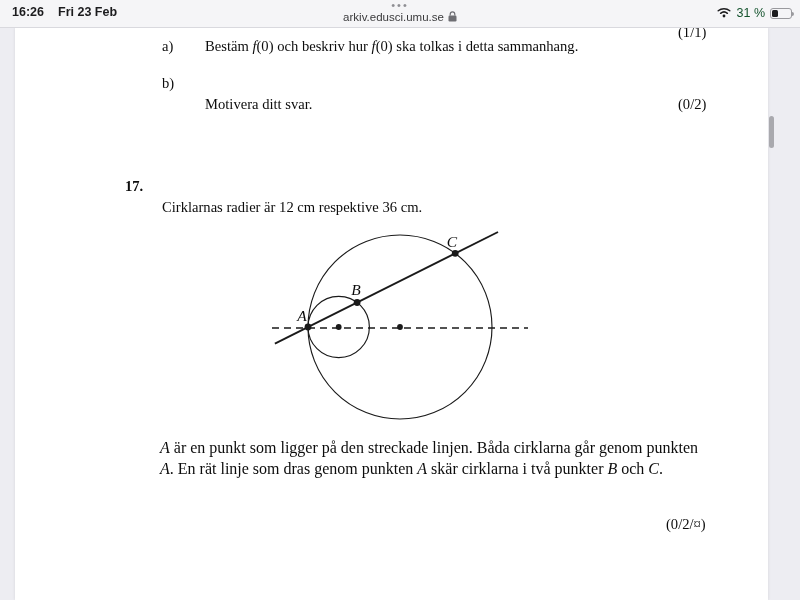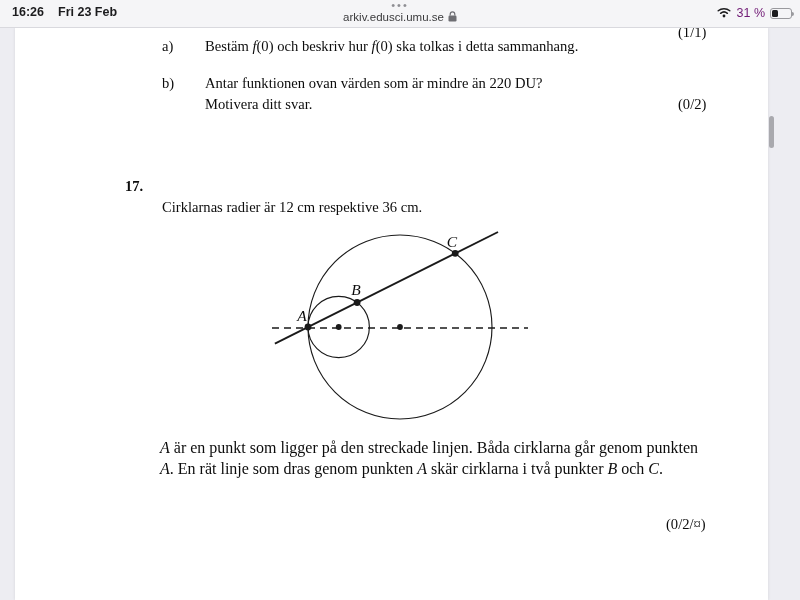--- a/index.html
+++ b/index.html
@@ -12,21 +12,21 @@
                background:#f5f5f7; border-bottom:1px solid #d9d9de; z-index:5; }
   .sb-time { position:absolute; left:12px; top:5px; font-size:12.5px; font-weight:600; color:#1c1c1e; }
   .sb-date { position:absolute; left:58px; top:5px; font-size:12.5px; font-weight:600; color:#1c1c1e; }
   .sb-dots { position:absolute; left:0; right:0; top:-1px; text-align:center;
              font-size:11px; letter-spacing:2px; color:#8e8e93; }
   .sb-url-row { position:absolute; left:0; right:0; top:11px; text-align:center;
                 font-size:11.5px; color:#3a3a3c; }
   .lock-icon { display:inline-block; vertical-align:-1px; margin-left:4px; }
   .sb-right { position:absolute; right:8px; top:4px; display:flex; align-items:center; gap:5px; }
   .wifi-icon { display:inline-block; }
-  .sb-batt-pct { font-size:12.5px; color:#701a75; }
+  .sb-batt-pct { font-size:12.5px; color:#14532d; }
   .battery { position:relative; width:22px; height:11px; border:1px solid #9a9a9e;
              border-radius:3px; }
   .battery-fill { position:absolute; left:1px; top:1px; bottom:1px; background:#1c1c1e; border-radius:1.5px; }
   .battery-nub { position:absolute; right:-3px; top:3px; width:2px; height:4.5px;
                  background:#9a9a9e; border-radius:0 2px 2px 0; }
 
   
   .page { position:absolute; left:15px; top:28px; width:753px; height:572px;
           background:#ffffff; box-shadow:0 0 3px rgba(0,0,0,0.10); }
   .gutter-right { position:absolute; right:0; top:28px; width:32px; height:572px; background:#ededf2; }
@@ -96,21 +96,20 @@
   <div class="scroll-thumb"></div>
 
 
   <div class="doc">
 
     <span class="abs q-label" style="left:162px; top:38px;">a)</span>
     <span class="abs" style="left:205px; top:38px;"><span>Bestäm </span><i>f</i><span>(0) och beskriv hur </span><i>f</i><span>(0) ska tolkas i detta sammanhang.</span></span>
     <span class="abs score" style="left:678px; top:24px;">(1/1)</span>
 
     <span class="abs q-label" style="left:162px; top:75px;">b)</span>
-    <span class="abs" style="left:205px; top:75px;">Antar funktionen ovan värden som är mindre än 220 DU?</span>
     <span class="abs" style="left:205px; top:96px;">Motivera ditt svar.</span>
     <span class="abs score" style="left:678px; top:96px;">(0/2)</span>
 
     <span class="abs bold" style="left:125px; top:178px;">17.</span>
     <span class="abs" style="left:162px; top:199px;">Cirklarnas radier är 12 cm respektive 36 cm.</span>
 
     <svg id="figure" class="figure-svg" viewBox="258 222 284 212" width="284" height="212" style="left: 258px; top: 222px;">
         <line x1="272" y1="328" x2="528" y2="328" stroke="#1a1a1a" stroke-width="1.3" stroke-dasharray="7 5"></line>
         <circle cx="400" cy="327" r="92" fill="none" stroke="#1a1a1a" stroke-width="1.15"></circle>
         <circle cx="338.7" cy="327" r="30.7" fill="none" stroke="#1a1a1a" stroke-width="1.15"></circle>

